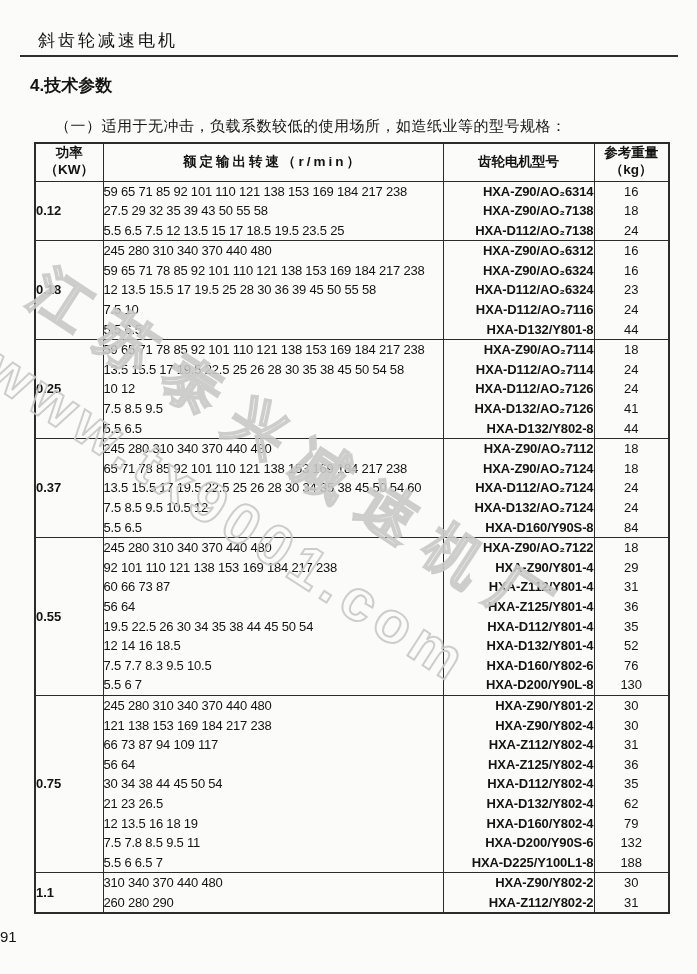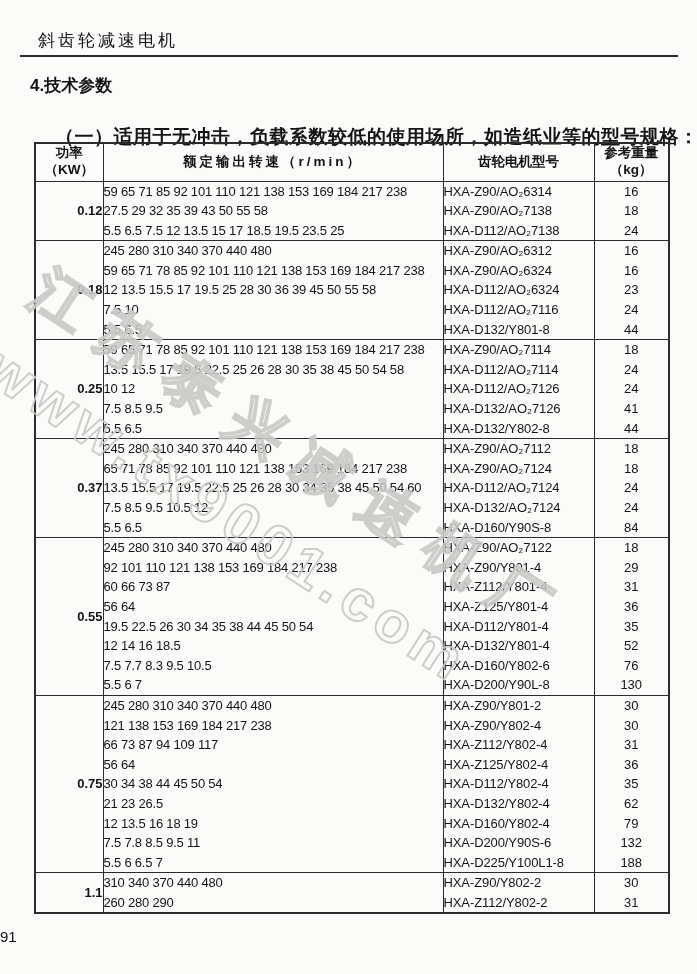--- a/index.html
+++ b/index.html
@@ -18,22 +18,22 @@
   }
   .header-rule {
     position:absolute; left:20px; top:55px; width:658px; height:2px;
     background:#2e2e2e;
   }
   .section-title {
     position:absolute; left:30px; top:74px;
     font-size:17px; font-weight:600; white-space:nowrap;
   }
   .subtitle {
-    position:absolute; left:55px; top:124px;
-    font-size:19px; font-weight:bold; letter-spacing:0.5px; white-space:nowrap;
+    position:absolute; left:55px; top:117px;
+    font-size:15px; font-weight:normal; letter-spacing:0.5px; white-space:nowrap;
   }
   .watermark {
     position:absolute; left:58px; top:252px;
     transform:rotate(33deg); transform-origin:0 0;
     pointer-events:none;
     color:transparent;
     -webkit-text-stroke:2px #c9c9c7;
     font-weight:bold;
     z-index:3;
     opacity:0.9;
@@ -60,23 +60,23 @@
   table.spec thead th {
     border-bottom:1.5px solid #2b2b2b;
     font-size:13.5px; font-weight:bold;
     text-align:center; vertical-align:middle;
     line-height:1.25;
   }
   table.spec thead th.h-speed { letter-spacing:3px; }
   table.spec tbody { border-top:1.5px solid #2b2b2b; }
   table.spec tbody tr { height:19.6px; }
   table.spec td { font-size:13px; line-height:19.6px; vertical-align:middle; white-space:nowrap; }
-  td.power  { text-align:right; font-weight:bold; font-size:13.5px;margin-left:9px; }
+  td.power  { text-align:left; font-weight:bold; font-size:13.5px;margin-left:9px; }
   td.speed  { padding-left:7px; letter-spacing:-0.2px; }
-  td.model  { padding-left:10px; font-weight:normal; letter-spacing:-0.1px; }
+  td.model  { padding-left:10px; font-weight:bold; letter-spacing:-0.1px;text-align:right; }
   td.weight { text-align:center; }
   .page-number {
     position:absolute; left:0; top:928px; width:697px;
     text-align:left; font-size:15px;
   }
 </style>
 </head>
 <body>
 
 <div class="doc-header">斜齿轮减速电机</div>

